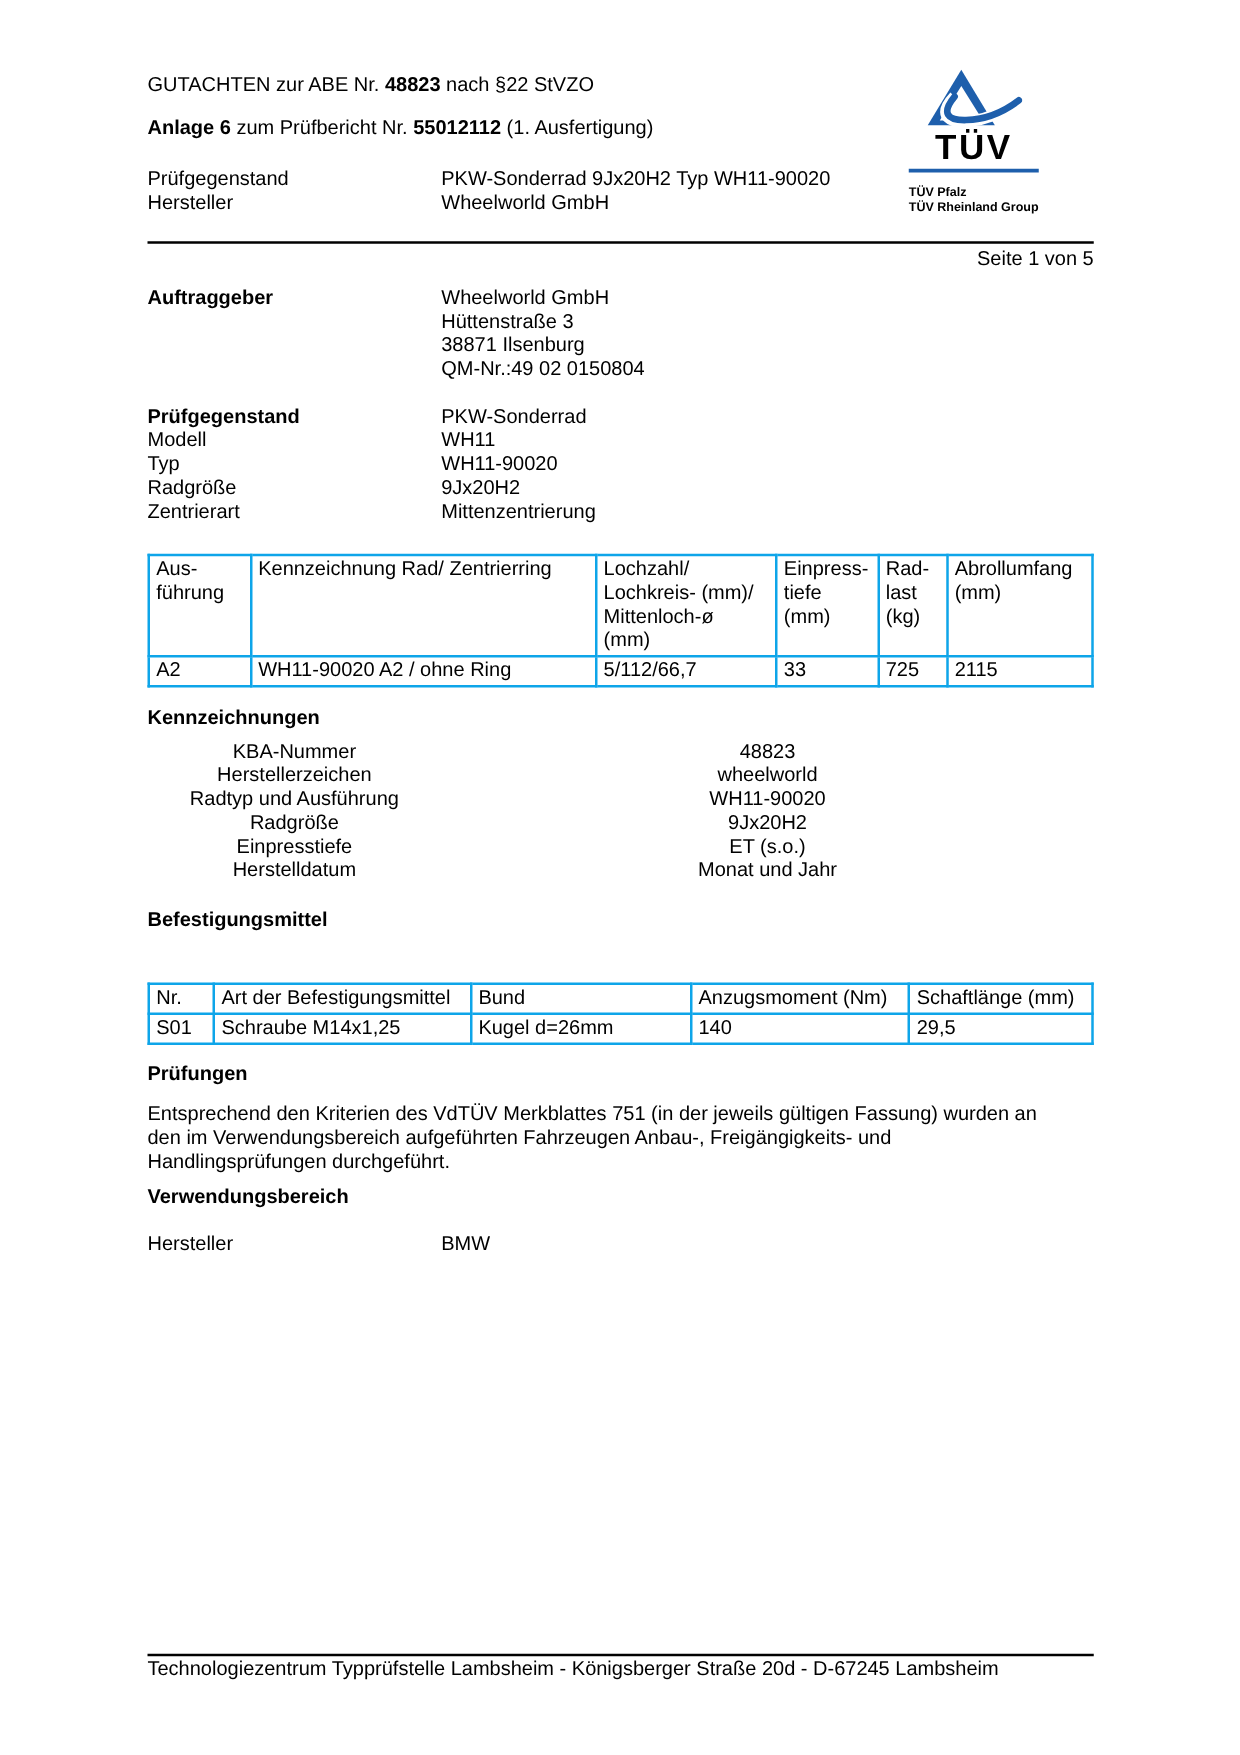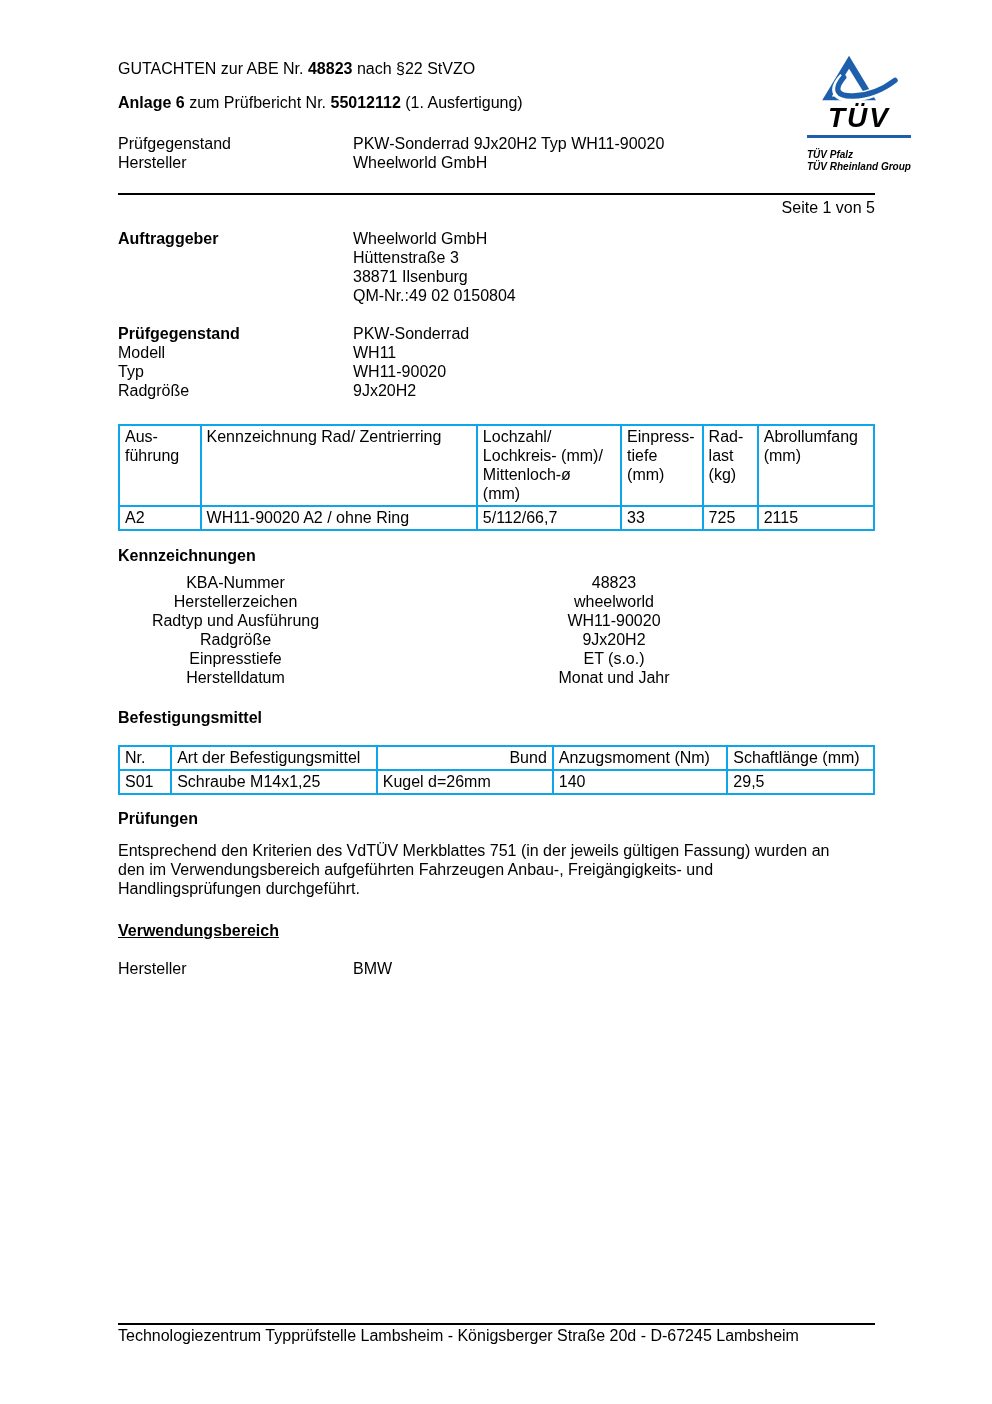--- a/index.html
+++ b/index.html
@@ -42,40 +42,40 @@
   .wheel-table .c0 { width:10.8%; }
   .wheel-table .c1 { width:36.6%; }
   .wheel-table .c2 { width:19.1%; }
   .wheel-table .c3 { width:10.8%; }
   .wheel-table .c4 { width:7.3%; }
   .wheel-table .c5 { width:15.4%; }
 
   .section-head { margin-top:15px; font-weight:bold; }
   .kennz-rows { margin-top:8px;text-align:center; }
   .befest-head { margin-top:21px; }
-  .befest-table { margin-top:18px; }
+  .befest-table { margin-top:40px; }
   .befest-table .f0 { width:6.9%; }
   .befest-table .f1 { width:27.2%; }
-  .befest-table .f2 { width:23.3%;text-align:right; }
+  .befest-table .f2 { width:23.3%; }
   .befest-table .f3 { width:23.1%; }
   .befest-table .f4 { width:19.4%; }
 
   .pruefungen-head { margin-top:14px; }
   .pruefungen-text { margin-top:13px; }
-  .verwend-head { margin-top:23px;text-decoration:underline; }
+  .verwend-head { margin-top:9px; }
   .verwend-row1 { margin-top:19px; }
   .verwend-row2 { margin-top:20px; }
 
   .footer {
     position:absolute; left:118px; right:117px; top:1323px;
     border-top:2px solid #000; padding-top:1px;
   }
 
   
-  .logo { position:absolute; left:807px; top:55px; width:104px; text-align:center;font-style:italic; }
+  .logo { position:absolute; left:727px; top:55px; width:104px; text-align:center; }
   .logo-triangle { display:block; margin:0 auto; }
   .logo-tuv { font-size:28px; line-height:28px; font-weight:bold; letter-spacing:2px; margin-top:3px; }
   .logo-bar { height:3px; background:#1e5fac; margin-top:3px; width:100%; }
   .logo-org { margin-top:11px; text-align:left; font-size:10px; line-height:12px; font-weight:bold; white-space:nowrap; }
 </style>
 </head>
 <body>
 
 <div class="page">
 
@@ -133,20 +133,24 @@
         <span class="label">Modell</span>
         <span class="value">WH11</span>
       </div>
       <div class="row">
         <span class="label">Typ</span>
         <span class="value">WH11-90020</span>
       </div>
       <div class="row">
         <span class="label">Radgröße</span>
         <span class="value">9Jx20H2</span>
+      </div>
+      <div class="row">
+        <span class="label">Zentrierart</span>
+        <span class="value">Mittenzentrierung</span>
       </div>
     </div>
 
     <table class="wheel-table">
       <thead>
         <tr>
           <th class="c0 pre">Aus-
 führung</th>
           <th class="c1 pre">Kennzeichnung Rad/ Zentrierring</th>
           <th class="c2 pre">Lochzahl/

